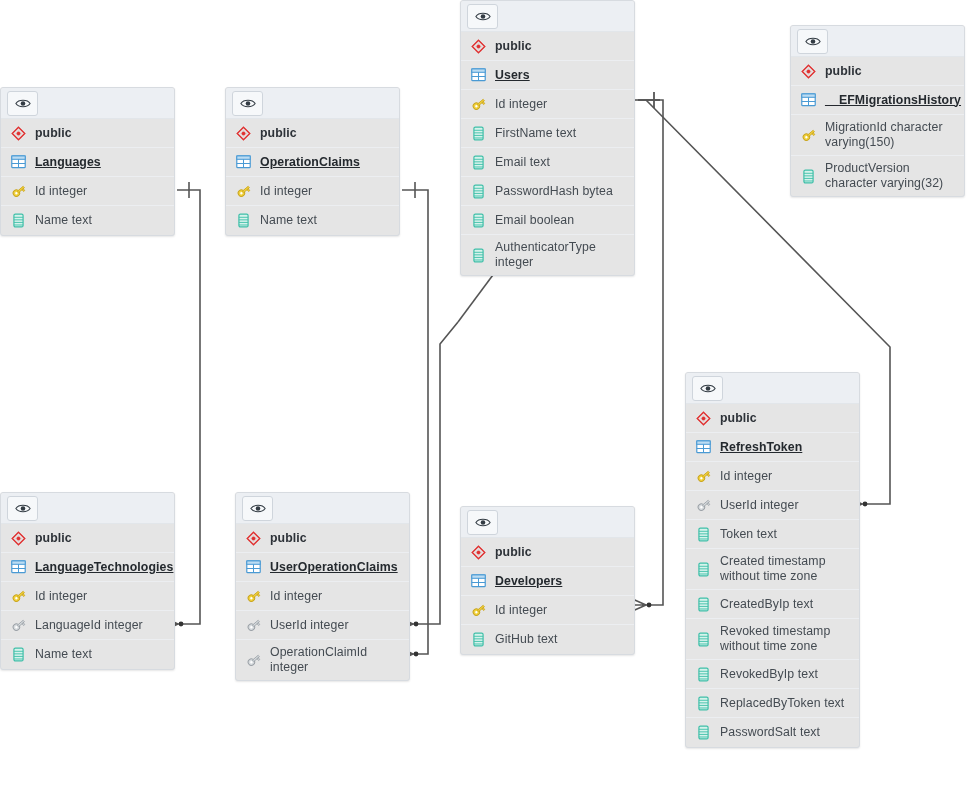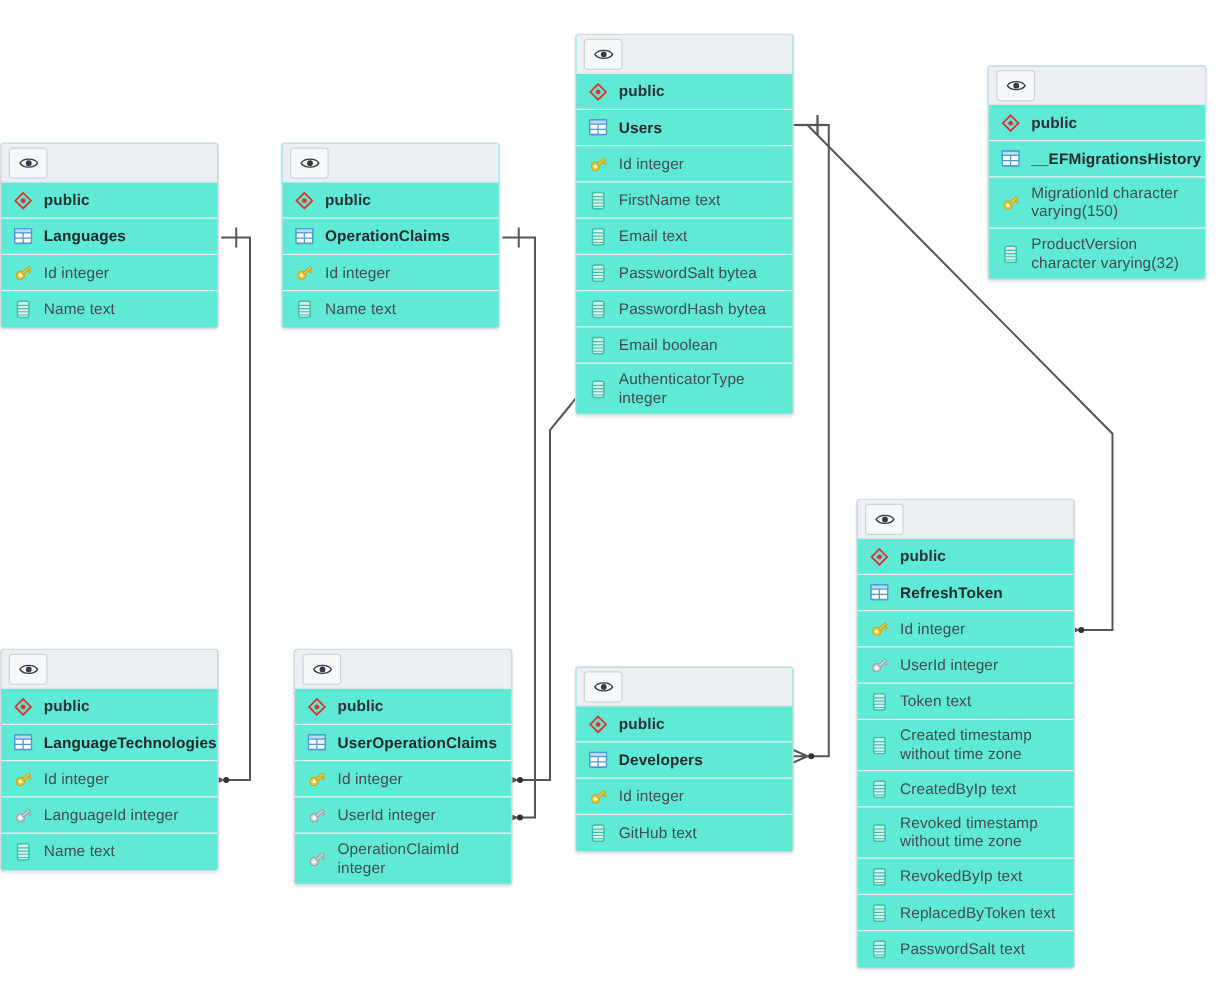--- a/index.html
+++ b/index.html
@@ -8,27 +8,26 @@
     background:#ffffff;
     font-family:"Liberation Sans", sans-serif;
     overflow:hidden;
     position:relative;
   }
   #canvas{position:absolute;left:0;top:0;width:979px;height:793px;}
   svg.links{position:absolute;left:0;top:0;width:979px;height:793px;pointer-events:none;}
 
   .table-node{
     position:absolute;
-    background:#5eead4;
+    background:#e5e5e5;
     border:1px solid #d7dbe0;
     border-radius:3px;
     box-shadow:0 1px 2px rgba(0,0,0,0.10);
     box-sizing:border-box;
     overflow:hidden;
-    margin-top:27px;
   }
   .node-header{
     height:31px;
     background:#eceff3;
     border-bottom:1px solid #e2e6ea;
     display:flex;align-items:center;
     padding-left:6px;
     box-sizing:border-box;
   }
   .eye-btn{
@@ -54,21 +53,21 @@
     margin-right:8px;
     display:flex;align-items:center;justify-content:center;
   }
   .row .txt{
     font-size:12.3px;
     color:#3d4349;
     line-height:15px;
     letter-spacing:0.1px;
   }
   .row.schema .txt{font-weight:bold;color:#2d3238;}
-  .row.tname .txt{font-weight:bold;color:#24292e;}
+  .row.tname .txt{font-weight:bold;color:#24292e;text-decoration:underline;}
   .row.col .txt{font-weight:normal;color:#444b52;}
 </style>
 </head>
 <body>
 
 <div id="canvas">
 
   <svg class="links" viewBox="0 0 979 793" xmlns="http://www.w3.org/2000/svg">
     <g fill="none" stroke="#555555" stroke-width="1.6" shape-rendering="geometricPrecision">
 
@@ -303,32 +302,20 @@
         <div class="row col">
           <span class="ic">
             <svg width="11" height="15" viewBox="0 0 12 16">
               <rect x="1" y="1" width="10" height="14" rx="1.6" fill="#d6f3ec" stroke="#3fbfa8" stroke-width="1.3"></rect>
               <line x1="1" y1="4.5" x2="11" y2="4.5" stroke="#3fbfa8" stroke-width="1"></line>
               <line x1="1" y1="7.3" x2="11" y2="7.3" stroke="#3fbfa8" stroke-width="1"></line>
               <line x1="1" y1="10.1" x2="11" y2="10.1" stroke="#3fbfa8" stroke-width="1"></line>
               <line x1="1" y1="12.9" x2="11" y2="12.9" stroke="#3fbfa8" stroke-width="1"></line>
             </svg>
           </span>
-          <span class="txt">PasswordSalt bytea</span>
-        </div>
-        <div class="row col">
-          <span class="ic">
-            <svg width="11" height="15" viewBox="0 0 12 16">
-              <rect x="1" y="1" width="10" height="14" rx="1.6" fill="#d6f3ec" stroke="#3fbfa8" stroke-width="1.3"></rect>
-              <line x1="1" y1="4.5" x2="11" y2="4.5" stroke="#3fbfa8" stroke-width="1"></line>
-              <line x1="1" y1="7.3" x2="11" y2="7.3" stroke="#3fbfa8" stroke-width="1"></line>
-              <line x1="1" y1="10.1" x2="11" y2="10.1" stroke="#3fbfa8" stroke-width="1"></line>
-              <line x1="1" y1="12.9" x2="11" y2="12.9" stroke="#3fbfa8" stroke-width="1"></line>
-            </svg>
-          </span>
           <span class="txt">PasswordHash bytea</span>
         </div>
         <div class="row col">
           <span class="ic">
             <svg width="11" height="15" viewBox="0 0 12 16">
               <rect x="1" y="1" width="10" height="14" rx="1.6" fill="#d6f3ec" stroke="#3fbfa8" stroke-width="1.3"></rect>
               <line x1="1" y1="4.5" x2="11" y2="4.5" stroke="#3fbfa8" stroke-width="1"></line>
               <line x1="1" y1="7.3" x2="11" y2="7.3" stroke="#3fbfa8" stroke-width="1"></line>
               <line x1="1" y1="10.1" x2="11" y2="10.1" stroke="#3fbfa8" stroke-width="1"></line>
               <line x1="1" y1="12.9" x2="11" y2="12.9" stroke="#3fbfa8" stroke-width="1"></line>

